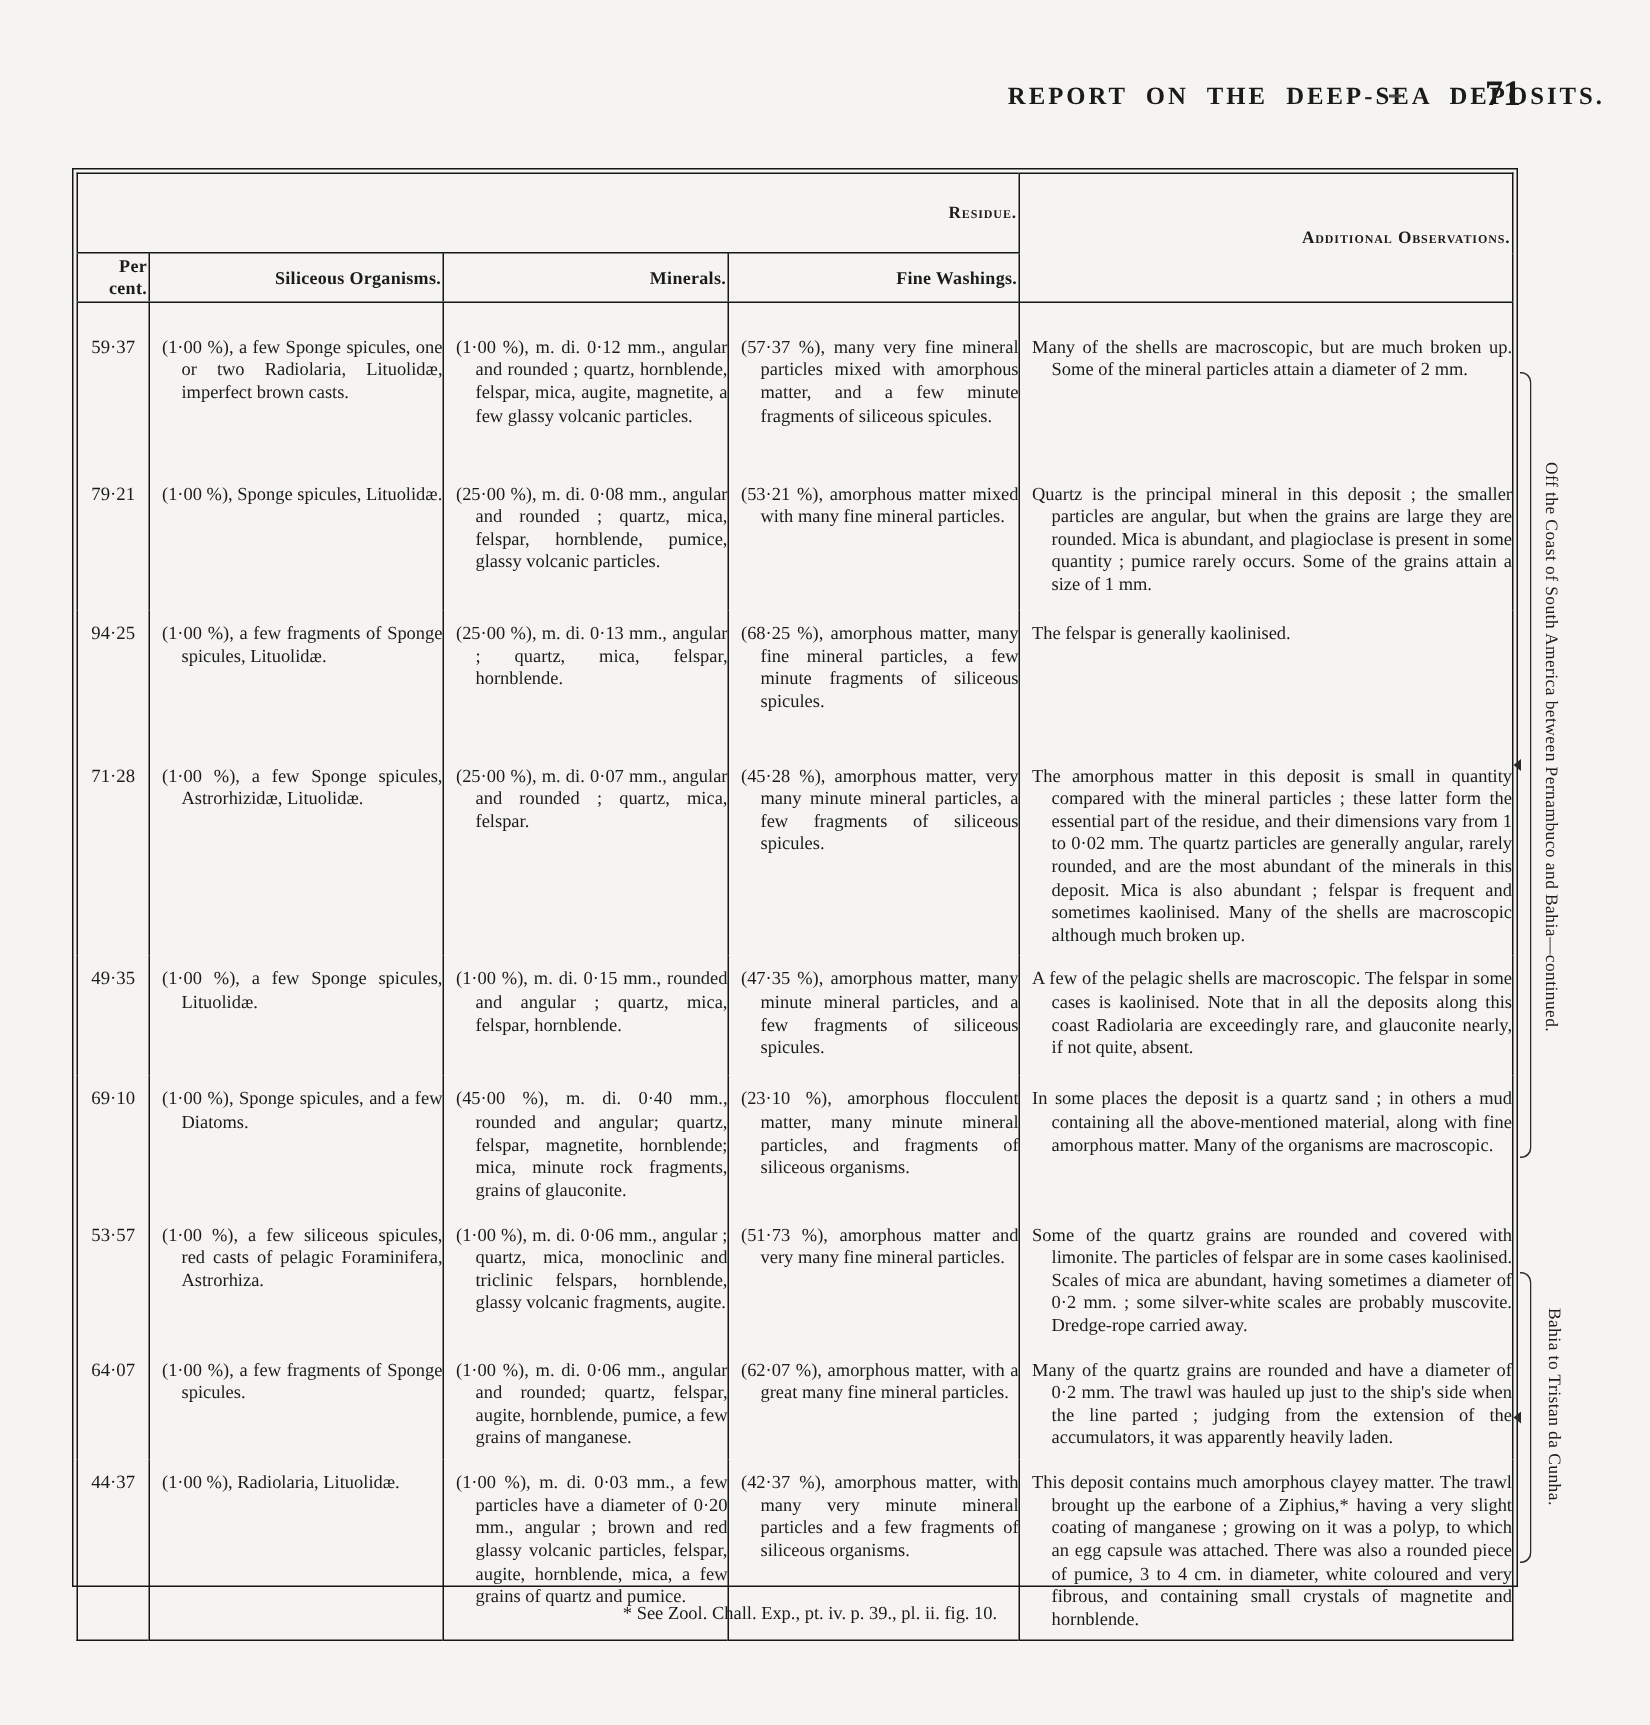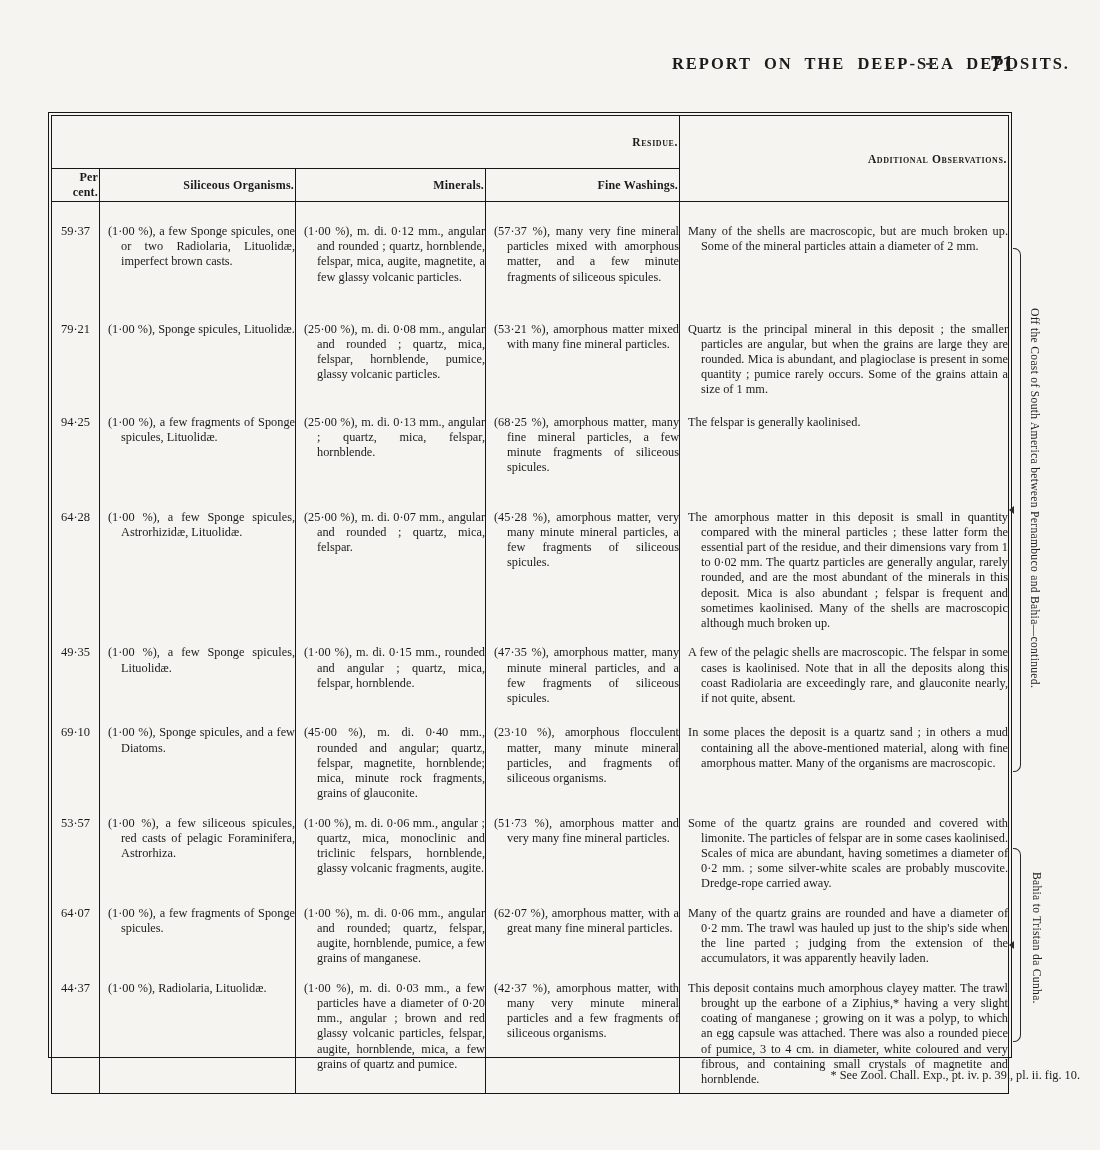--- a/index.html
+++ b/index.html
@@ -50,21 +50,21 @@
     border-bottom:1px solid #161616;
   }
   thead tr.h1 th { height:50px; }
   thead tr.h2 th { height:30px; font-variant:normal; font-size:12px; letter-spacing:0.2px; }
   tbody td { padding:8px 0 6px 8px; font-size:12.3px; line-height:1.24; text-align:justify; }
   tbody td.pct-cell { text-align:center; font-size:12.5px; padding-left:2px; padding-right:2px; }
   tbody tr.first-row td { padding-top:22px; }
   .hang { padding-left:13px; text-indent:-13px; }
   .footnote {
     position:absolute; top:1068px; left:0; width:1080px;
-    text-align:right; font-size:12.3px;
+    text-align:center; font-size:12.3px;
   }
   .margin-label {
     position:absolute;
     writing-mode:vertical-rl;
     font-size:11.6px; line-height:1;
     letter-spacing:0.3px;
     white-space:nowrap;
   }
   #label-group1 { left:1028px; top:308px; height:440px; }
   #label-group2 { left:1030px; top:872px; height:175px; }
@@ -153,21 +153,21 @@
             <div class="hang">(25·00 %), m. di. 0·13 mm., angular ; quartz, mica, felspar, hornblende.</div>
           </td>
         <td>
             <div class="hang">(68·25 %), amorphous matter, many fine mineral particles, a few minute fragments of siliceous spicules.</div>
           </td>
         <td class="additional-cell">
             <div class="hang">The felspar is generally kaolinised.</div>
           </td>
       </tr>
       <tr style="height:128px">
-        <td class="pct-cell">64·28</td>
+        <td class="pct-cell">71·28</td>
         <td>
             <div class="hang">(1·00 %), a few Sponge spicules, Astrorhizidæ, Lituolidæ.</div>
           </td>
         <td>
             <div class="hang">(25·00 %), m. di. 0·07 mm., angular and rounded ; quartz, mica, felspar.</div>
           </td>
         <td>
             <div class="hang">(45·28 %), amorphous matter, very many minute mineral particles, a few fragments of siliceous spicules.</div>
           </td>
         <td class="additional-cell">

